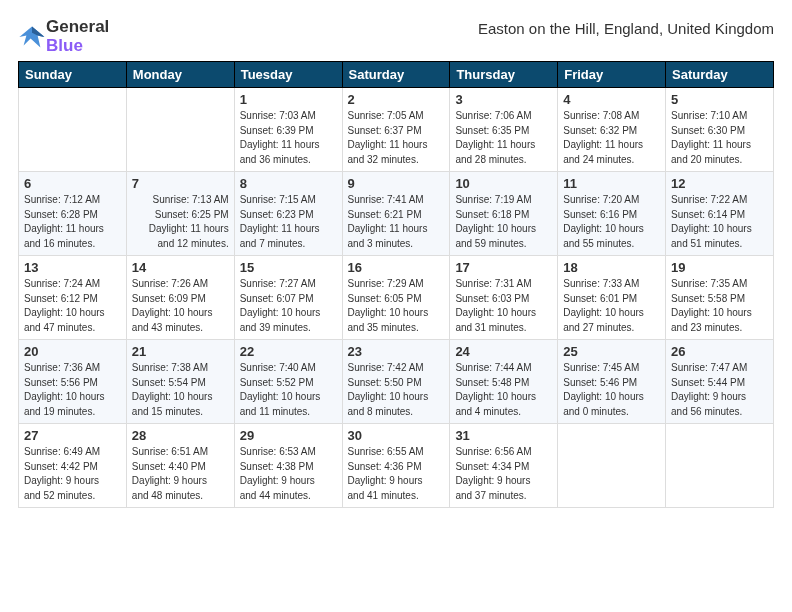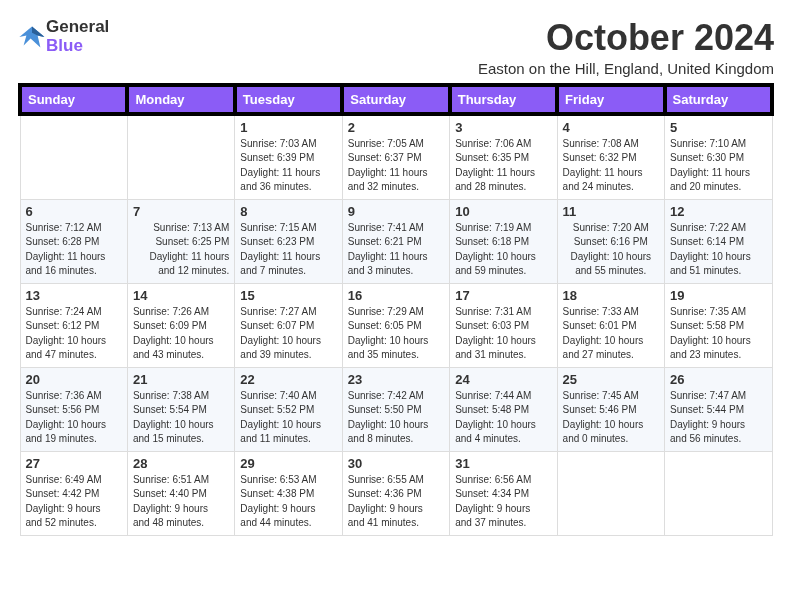--- a/index.html
+++ b/index.html
@@ -41,26 +41,26 @@
       font-size: 15px;
       color: #333;
       margin-top: 2px;
     }
     .calendar {
       width: 100%;
       border-collapse: collapse;
       border: 1px solid #ccc;
     }
     .calendar th {
-      background-color: #8b5cf6;
+      background-color: #0c4a6e;
       color: #fff;
       font-size: 13px;
       font-weight: bold;
       padding: 5px 6px;
-      border: 4px solid #000000;
+      border: 1px solid #000000;
       text-align: left;
     }
     .calendar td {
       width: calc(100% / 7);
       vertical-align: top;
       border: 1px solid #ddd;
       padding: 4px 5px;
       font-size: 10.2px;
       color: #333;
       background: #fff;
@@ -96,21 +96,20 @@
       <svg class="logo-bird" viewBox="0 0 40 40" xmlns="http://www.w3.org/2000/svg">
         <polygon points="20,5 38,20 28,18 32,35 18,22 8,32 12,18 2,20" fill="#4a90d9"></polygon>
         <polygon points="20,5 38,20 28,18 20,14" fill="#2a6099"></polygon>
       </svg>
       <div>
         <div style="font-size:17px;font-weight:bold;color:#333;line-height:1.1;">General</div>
         <div style="font-size:17px;font-weight:bold;color:#8b5cf6;line-height:1.1;">Blue</div>
       </div>
     </div>
     <div class="title-block">
-      <div class="month-title">October 2024</div>
       <div class="subtitle">Easton on the Hill, England, United Kingdom</div>
     </div>
   </div>
 
   <table class="calendar">
     <thead>
       <tr>
         <th>Sunday</th>
         <th>Monday</th>
         <th>Tuesday</th>
@@ -191,21 +190,21 @@
           </td>
           <td>
             <span class="day-num">10</span>
             <div class="day-info" style="white-space: pre-line;">Sunrise: 7:19 AM
 Sunset: 6:18 PM
 Daylight: 10 hours
 and 59 minutes.</div>
           </td>
           <td>
             <span class="day-num">11</span>
-            <div class="day-info" style="white-space: pre-line; text-align: center;">Sunrise: 7:20 AM
+            <div class="day-info" style="white-space: pre-line;">Sunrise: 7:20 AM
 Sunset: 6:16 PM
 Daylight: 10 hours
 and 55 minutes.</div>
           </td>
           <td>
             <span class="day-num">12</span>
             <div class="day-info" style="white-space: pre-line;">Sunrise: 7:22 AM
 Sunset: 6:14 PM
 Daylight: 10 hours
 and 51 minutes.</div>

